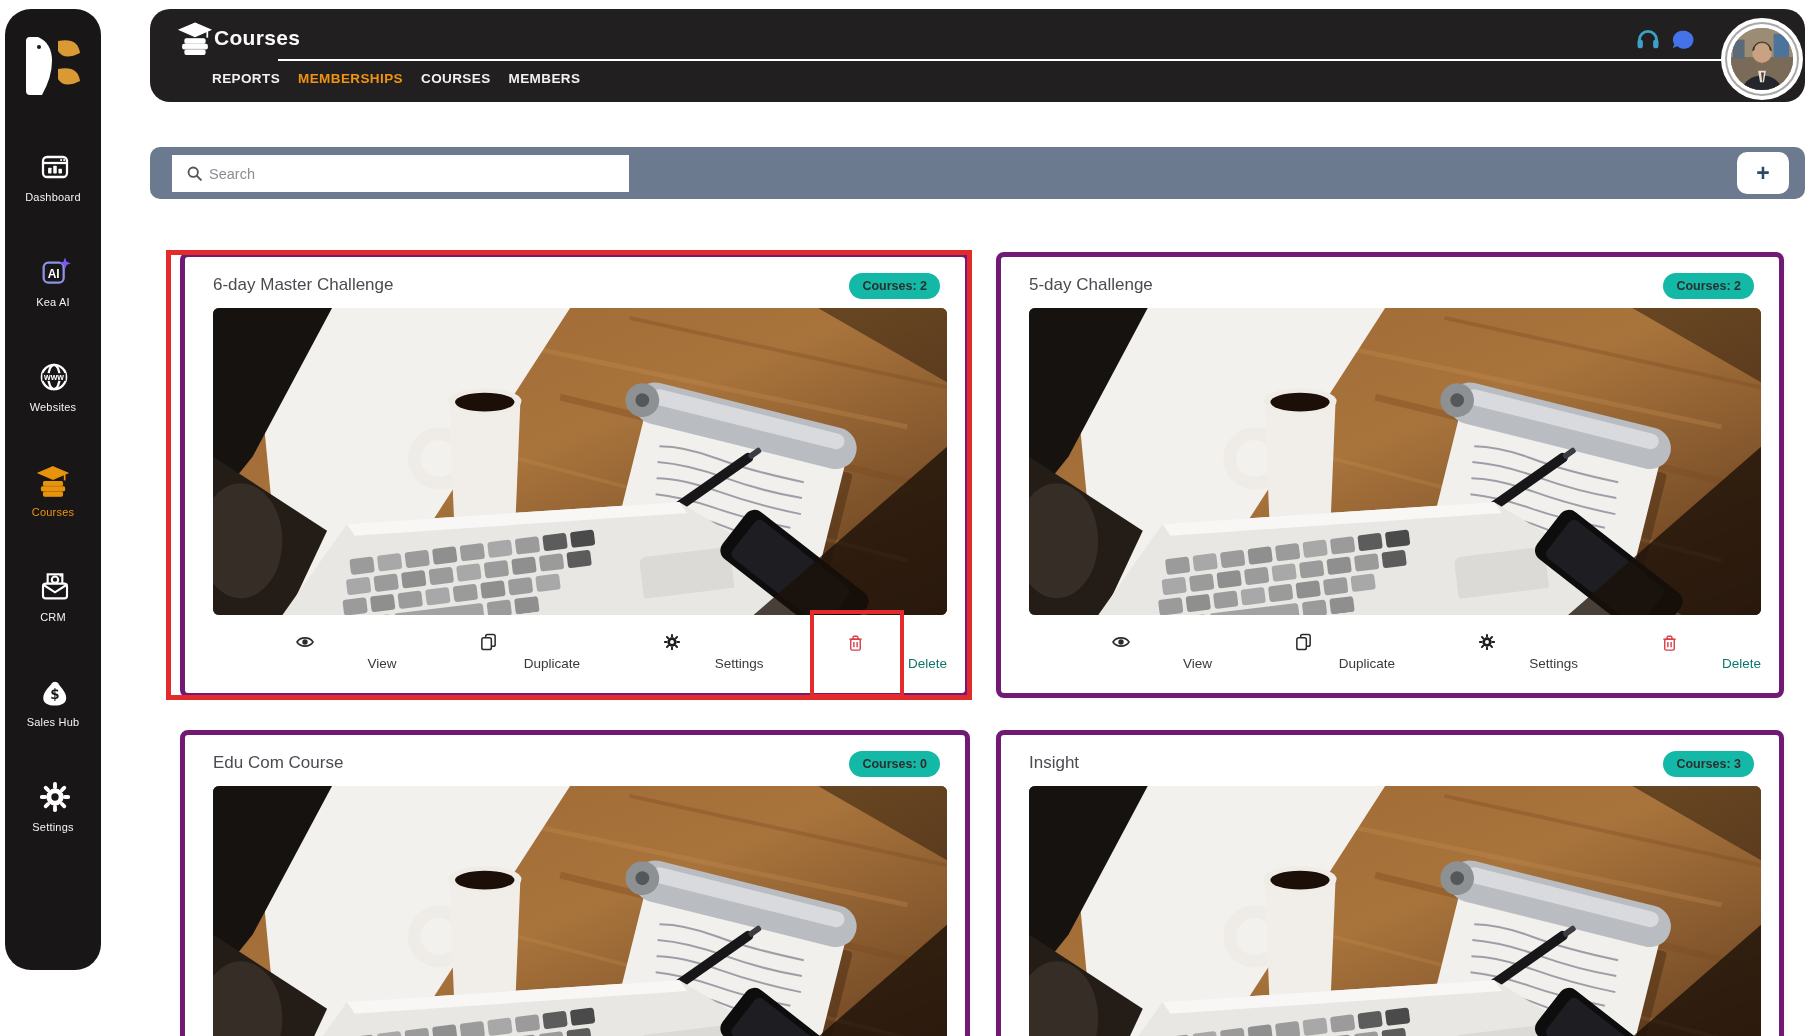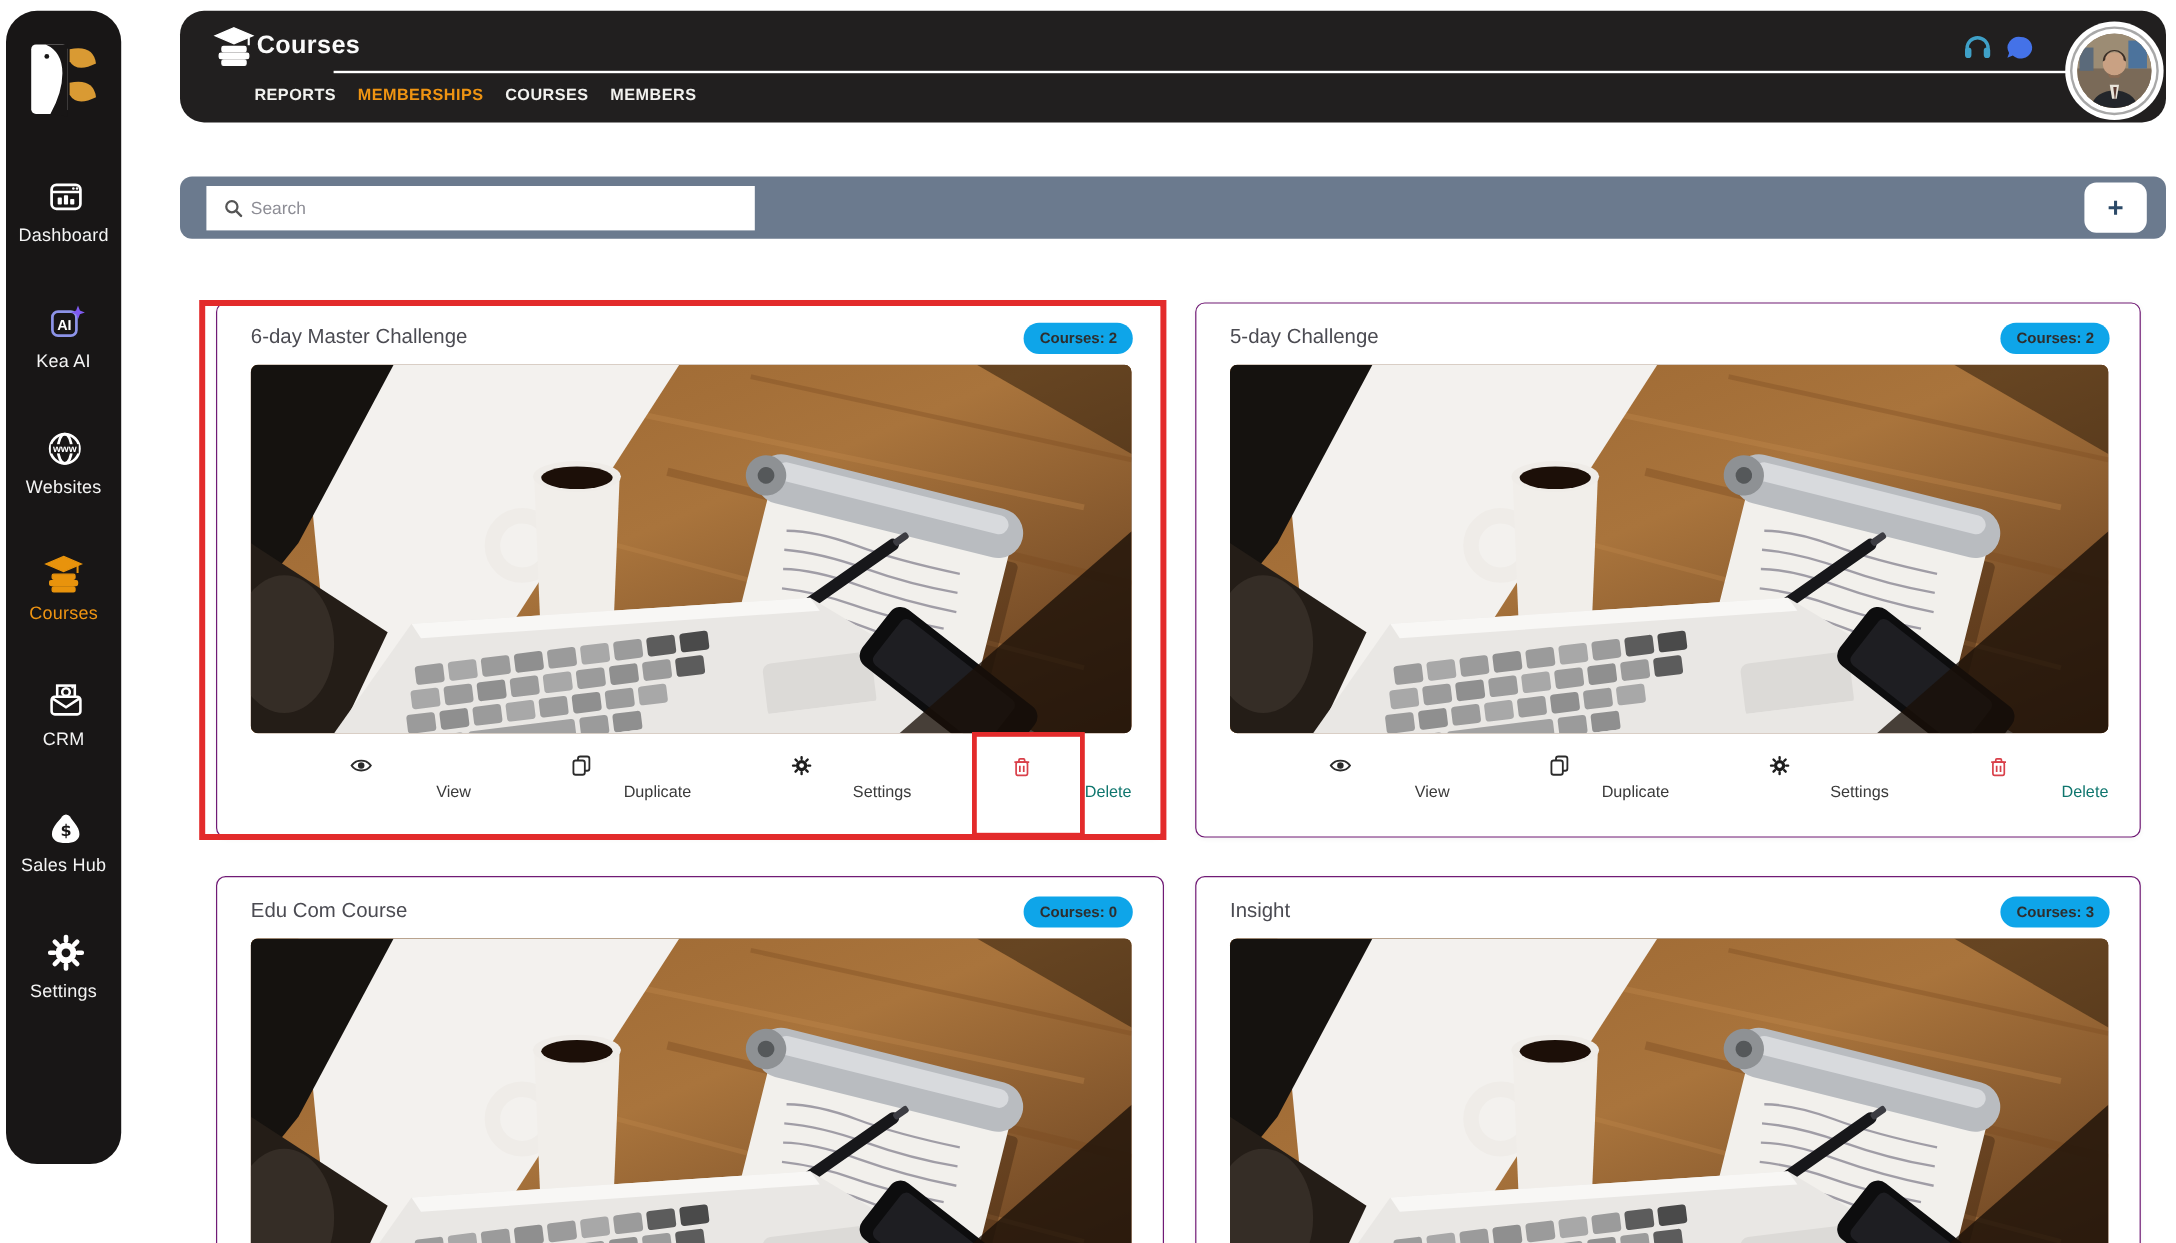--- a/index.html
+++ b/index.html
@@ -8,21 +8,21 @@
 
   
   #sidebar { position:absolute; left:5px; top:9px; width:96px; height:961px;
              background:#181616; border-radius:26px; display:flex; flex-direction:column;
              align-items:center; z-index:5; }
   .side-logo { margin-top:26px; width:58px; height:62px; }
   #side-nav { margin-top:26px; display:flex; flex-direction:column; align-items:center; width:100%; }
   .side-item { height:105px; width:100%; display:flex; flex-direction:column; align-items:center;
                justify-content:center; cursor:pointer; }
   .side-item .ic { width:36px; height:36px; display:flex; align-items:center; justify-content:flex-end; }
-  .side-item .lbl { margin-top:6px; font-size:15px; color:#f4f4f4; letter-spacing:.2px; }
+  .side-item .lbl { margin-top:6px; font-size:11px; color:#f4f4f4; letter-spacing:.2px; }
   .side-item.active .lbl { color:#ef9412; }
 
   
   #header { position:absolute; left:150px; top:9px; width:1655px; height:93px;
             background:#211f1f; border-radius:20px; z-index:4; }
   .hdr-icon { position:absolute; left:26px; top:13px; width:38px; height:38px; }
   .hdr-title { position:absolute; left:64px; top:17px; color:#fafafa; font-size:21px; font-weight:bold;
                letter-spacing:.3px; }
   .hdr-divider { position:absolute; left:128px; top:50px; width:1449px; height:2px; background:#ffffff; }
   #tabs { position:absolute; left:62px; top:62px; display:flex; gap:18px; }
@@ -41,24 +41,24 @@
                  border-radius:0; display:flex; align-items:center; padding:0 10px; }
   .search-wrap svg { width:17px; height:17px; margin:0 6px 0 4px; flex:none; }
   .search-wrap input { border:none; outline:none; flex:1; font-size:14.5px; color:#444;
                        font-family:"Liberation Sans", sans-serif; background:transparent; }
   .search-wrap input::placeholder { color:#8d8d95; }
   .add-btn { position:absolute; right:16px; top:5px; width:52px; height:42px; background:#ffffff;
              border:none; border-radius:10px; font-size:23px; font-weight:bold; color:#2c4a68;
              cursor:pointer; line-height:1; font-family:"Liberation Sans", sans-serif; }
 
   
-  .card { position:absolute; background:#ffffff; border:1px solid #701a75; border-radius:8px;
+  .card { position:absolute; background:#ffffff; border:5px solid #701a75; border-radius:8px;
           box-shadow:0 1px 4px rgba(0,0,0,.05); }
   .card-title { position:absolute; left:28px; top:18px; font-size:17px; color:#4b4b52; }
-  .card-badge { position:absolute; right:25px; top:16px; background:#0ea5e9; border-radius:14px;
+  .card-badge { position:absolute; right:25px; top:16px; background:#14b8a6; border-radius:14px;
                 padding:6px 13px; font-size:12.5px; font-weight:bold; color:#2e2e2e; }
   .thumb { position:absolute; left:28px; top:51px; border-radius:6px; overflow:hidden; background:#6b4220; }
   .thumb svg { display:block; width:100%; height:100%; }
   .actions { position:absolute; left:28px; top:366px; height:72px; display:flex; }
   .action { flex:1; text-align:center; cursor:pointer; padding-top:8px; }
   .action .aic { height:22px; display:flex; justify-content:center; align-items:center; }
   .action .albl { margin-top:3px; font-size:13.5px; color:#3a3a3a;text-align:right; }
   .action.danger .albl { color:#0f766e; }
 
   

